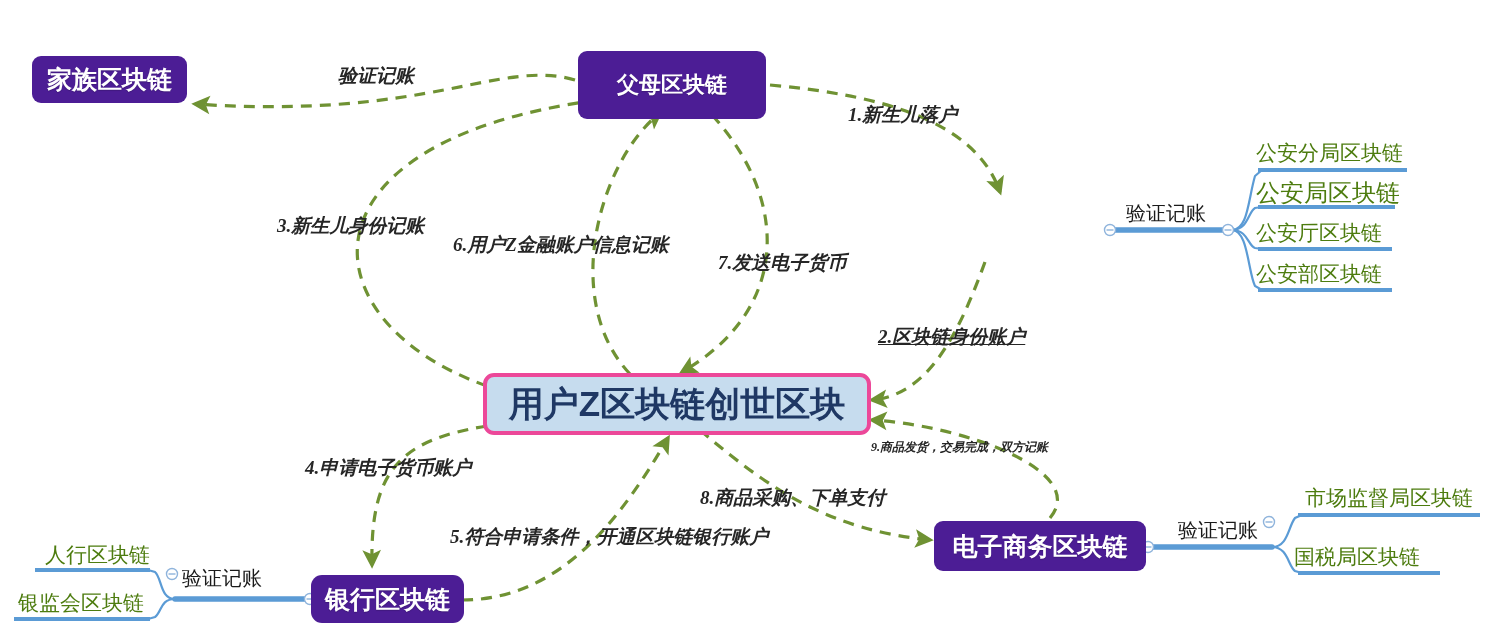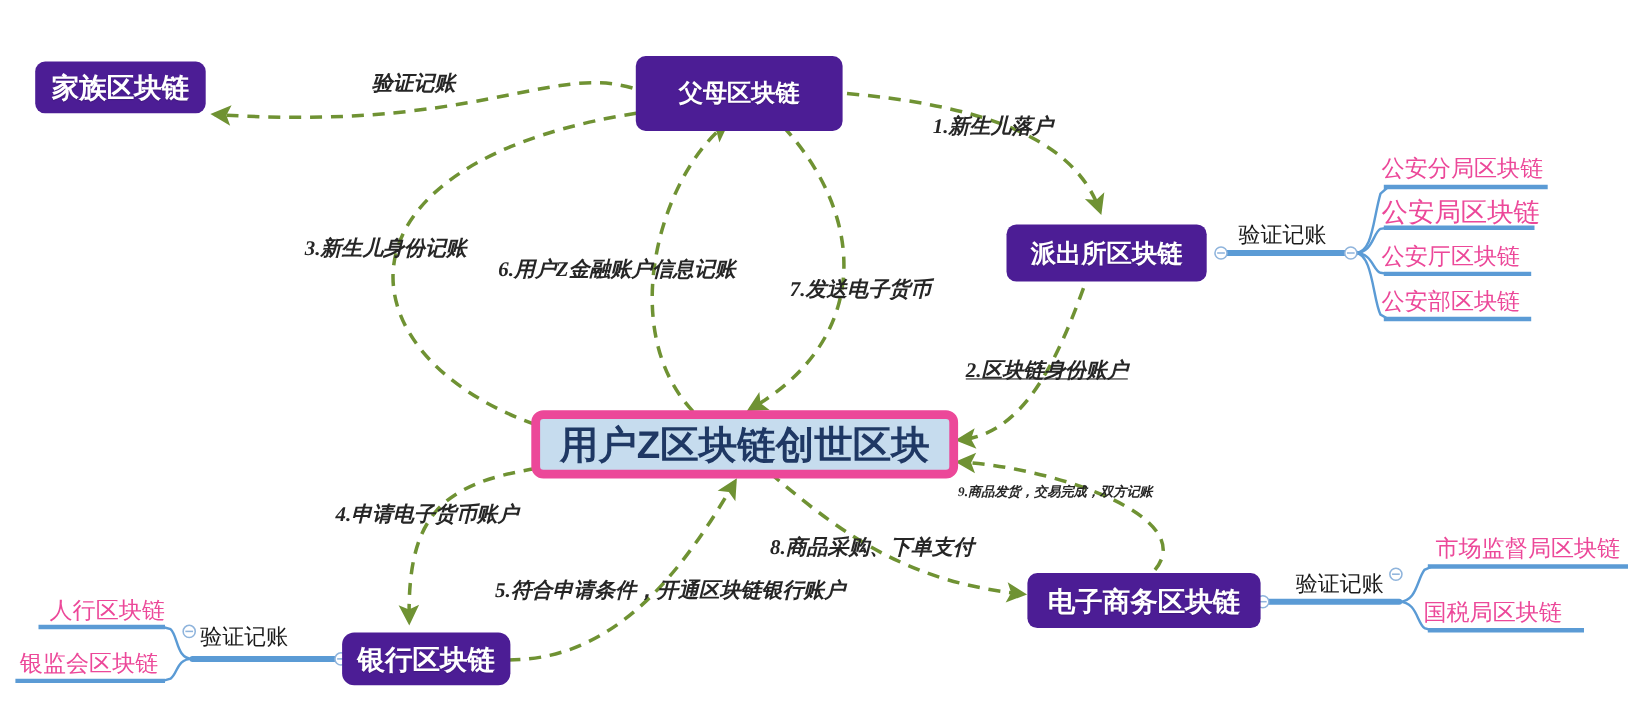--- a/index.html
+++ b/index.html
@@ -3,27 +3,27 @@
 <meta charset="utf-8">
 <style>
   html,body{margin:0;padding:0;background:#ffffff;}
   body{font-family:"Liberation Sans","DejaVu Sans",sans-serif;}
   #canvas{position:relative;width:1495px;height:640px;background:#ffffff;overflow:hidden;}
   #edges{position:absolute;left:0;top:0;width:1495px;height:640px;pointer-events:none;}
 
   .node{position:absolute;box-sizing:border-box;display:flex;align-items:center;justify-content:center;
         border-radius:9px;background:#4c1d95;color:#ffffff;font-weight:bold;white-space:nowrap;
         text-shadow:0 1px 1px rgba(0,0,0,.18);}
-  .node.center{background:#c6dcee;border:8px solid #ec4899;color:#1f3864;border-radius:11px;
+  .node.center{background:#c6dcee;border:4px solid #ec4899;color:#1f3864;border-radius:11px;
         text-shadow:none;}
 
   .arrow-label{position:absolute;font-style:italic;color:#262626;white-space:nowrap;
         font-family:"Liberation Serif","DejaVu Serif",serif;font-weight:600;}
 
-  .branch-label{position:absolute;color:#ec4899;white-space:nowrap;
+  .branch-label{position:absolute;color:#4d7c0f;white-space:nowrap;
         font-family:Liberation Serif, serif;}
   .branch-title{position:absolute;color:#1a1a1a;white-space:nowrap;
         font-family:"Liberation Sans","DejaVu Sans",sans-serif;}
 </style>
 </head>
 <body>
 
 <div id="canvas">
 
   <svg id="edges" viewBox="0 0 1495 640">
@@ -98,23 +98,20 @@
   </svg>
 
   <div class="node" style="left:32px;top:56px;width:155px;height:47px;font-size:25px;">
     <span>家族区块链</span>
   </div>
 
   <div class="node" style="left:578px;top:51px;width:188px;height:68px;font-size:22px;">
     <span>父母区块链</span>
   </div>
 
-  <div class="node" style="left:915px;top:204px;width:182px;height:52px;font-size:23px;">
-    <span>派出所区块链</span>
-  </div>
 
   <div class="node center" style="left:483px;top:373px;width:388px;height:62px;font-size:35px;">
     <span>用户Z区块链创世区块</span>
   </div>
 
   <div class="node" style="left:311px;top:575px;width:153px;height:48px;font-size:25px;border-radius:11px;">
     <span>银行区块链</span>
   </div>
 
   <div class="node" style="left:934px;top:521px;width:212px;height:50px;font-size:25px;">

